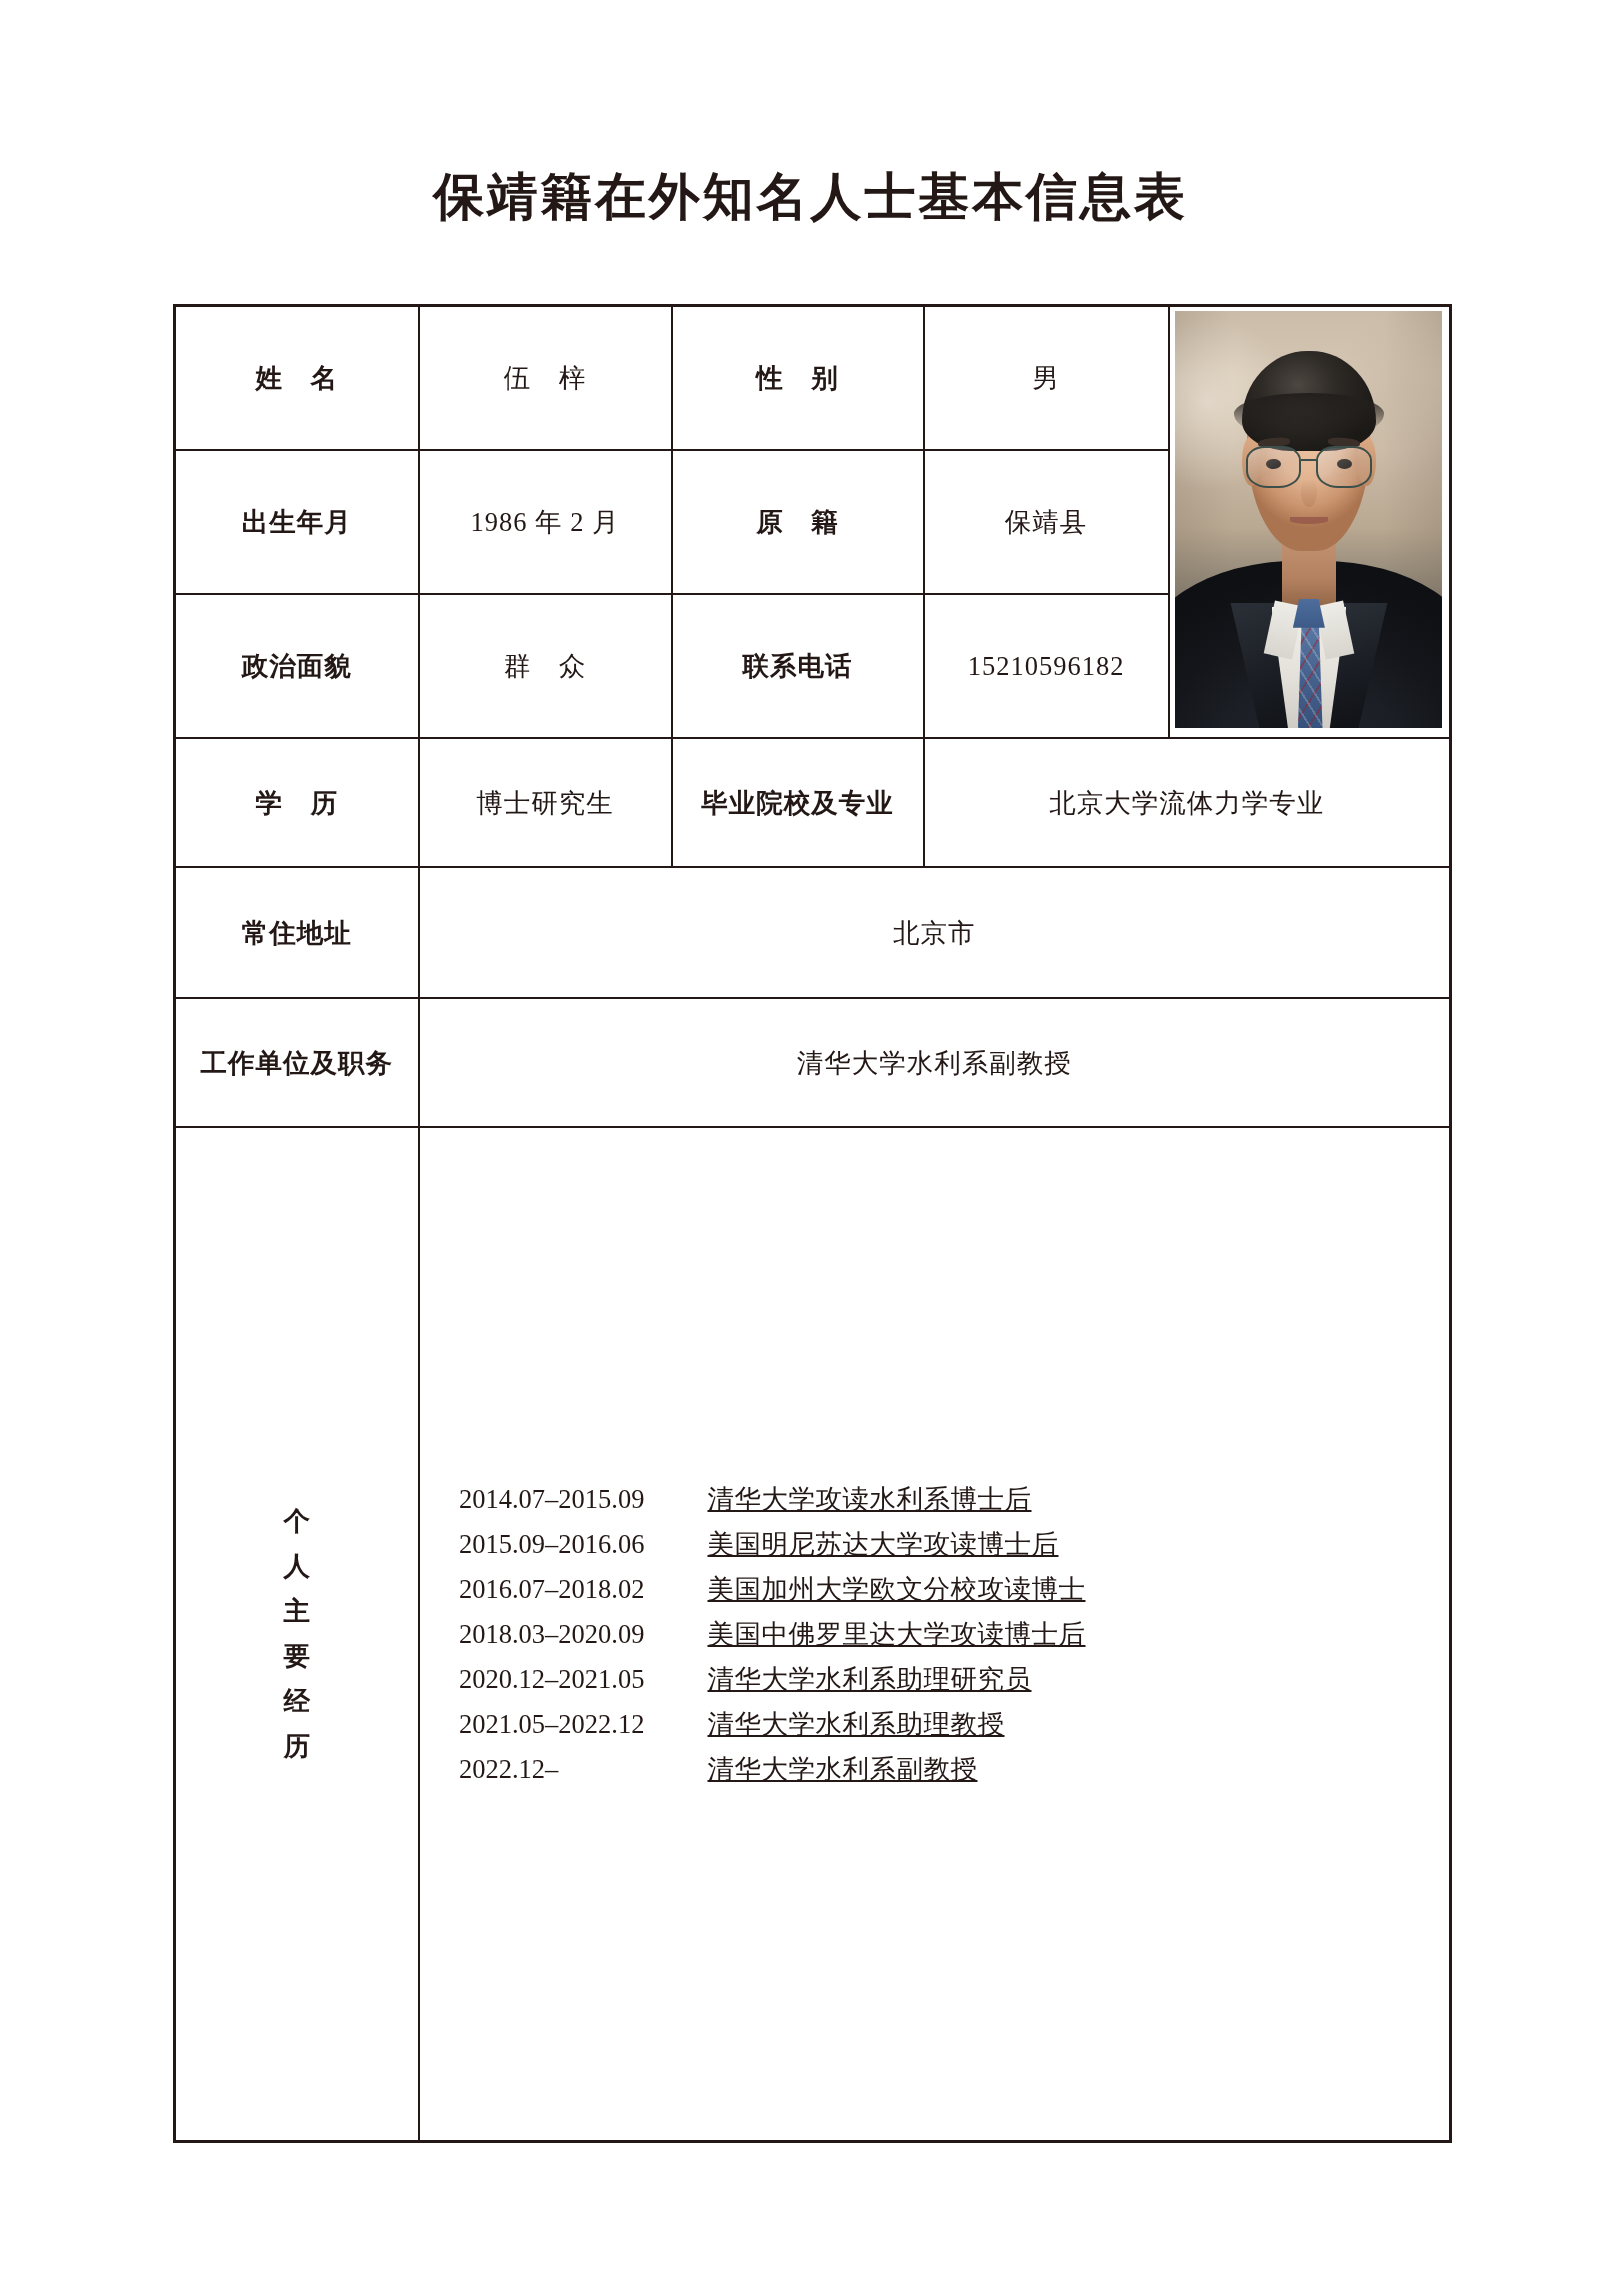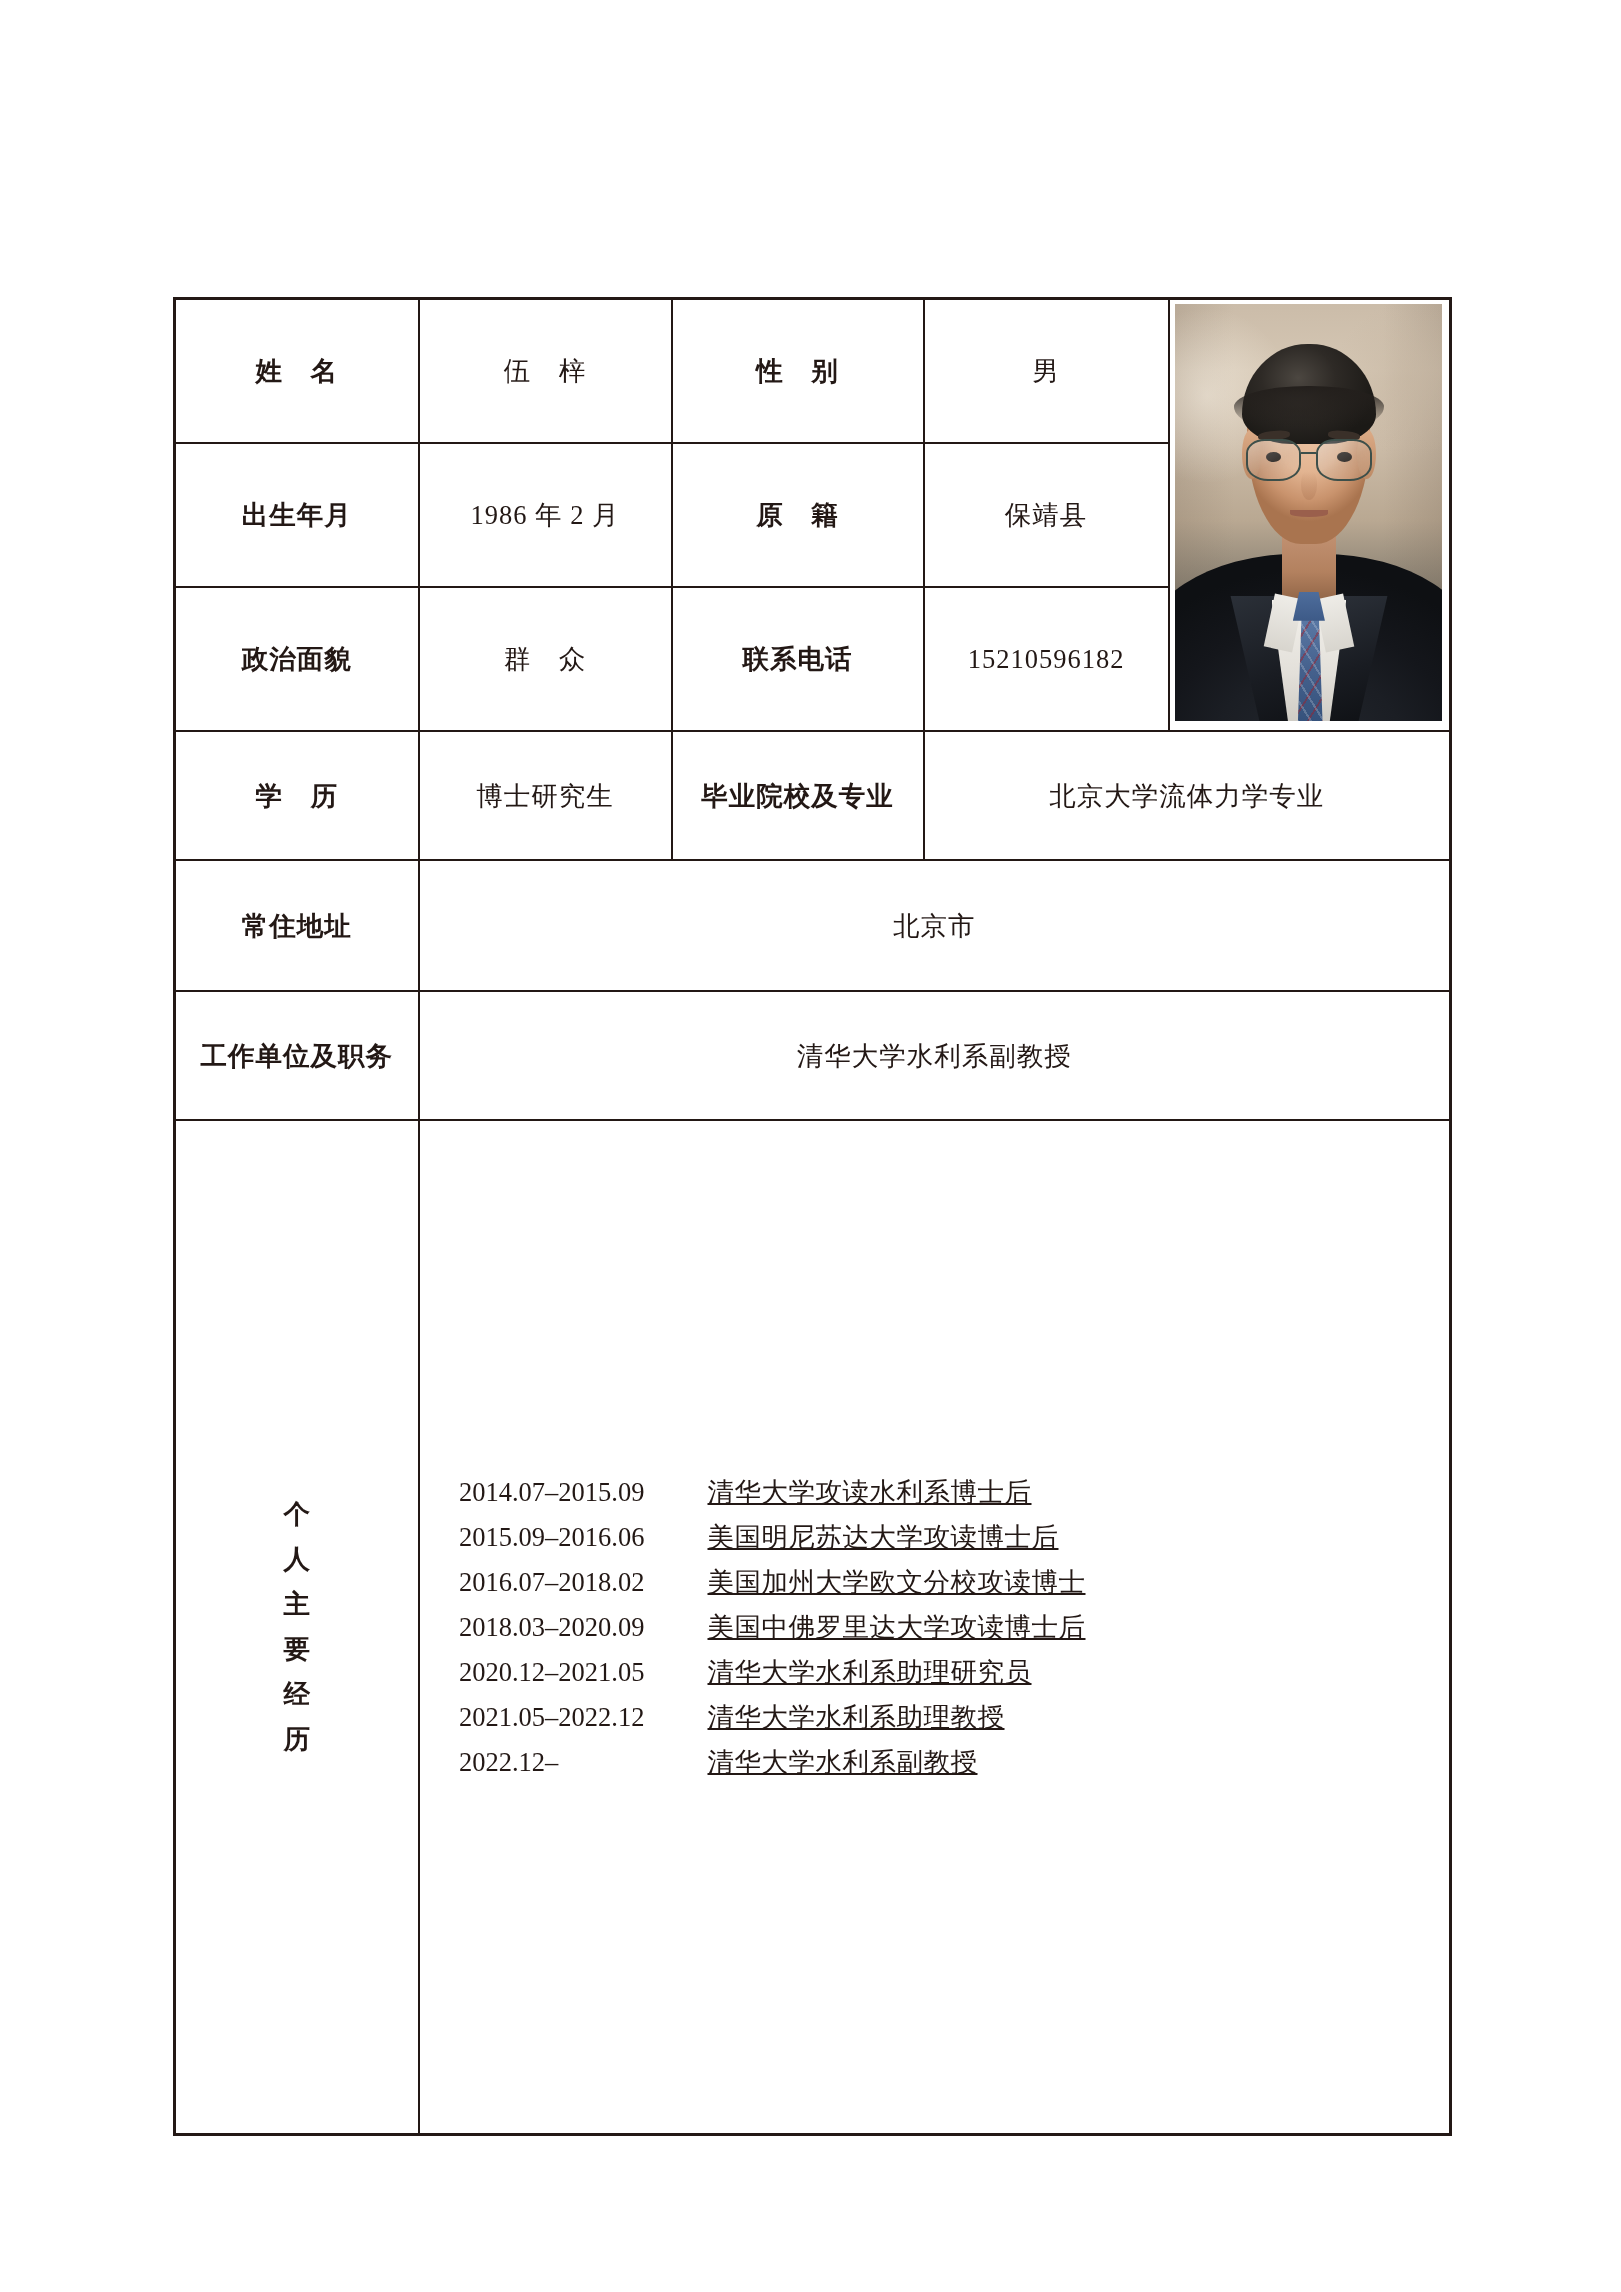--- a/index.html
+++ b/index.html
@@ -34,21 +34,21 @@
     font-size: 51px;
     letter-spacing: 2.9px;
     color: #231815;
     line-height: 1.1;
   }
 
   
   .info-table {
     position: absolute;
     left: 173px;
-    top: 297px;
+    top: 304px;
     width: 1276px;
     border-collapse: collapse;
     table-layout: fixed;
   }
   .info-table td {
     border: 2px solid #231815;
     padding: 0;
     vertical-align: middle;
     text-align: center;
     font-size: 26.5px;
@@ -324,20 +324,21 @@
     text-align: center;
     letter-spacing: 0.5px;
     text-decoration: underline;
   }
 </style>
 </head>
 <body>
 
 <div class="page">
 
+  <div class="doc-title">保靖籍在外知名人士基本信息表</div>
 
   <table class="info-table">
     <colgroup>
       <col style="width:244px">
       <col style="width:253px">
       <col style="width:252px">
       <col style="width:245px">
       <col style="width:282px">
     </colgroup>
     <tbody>

